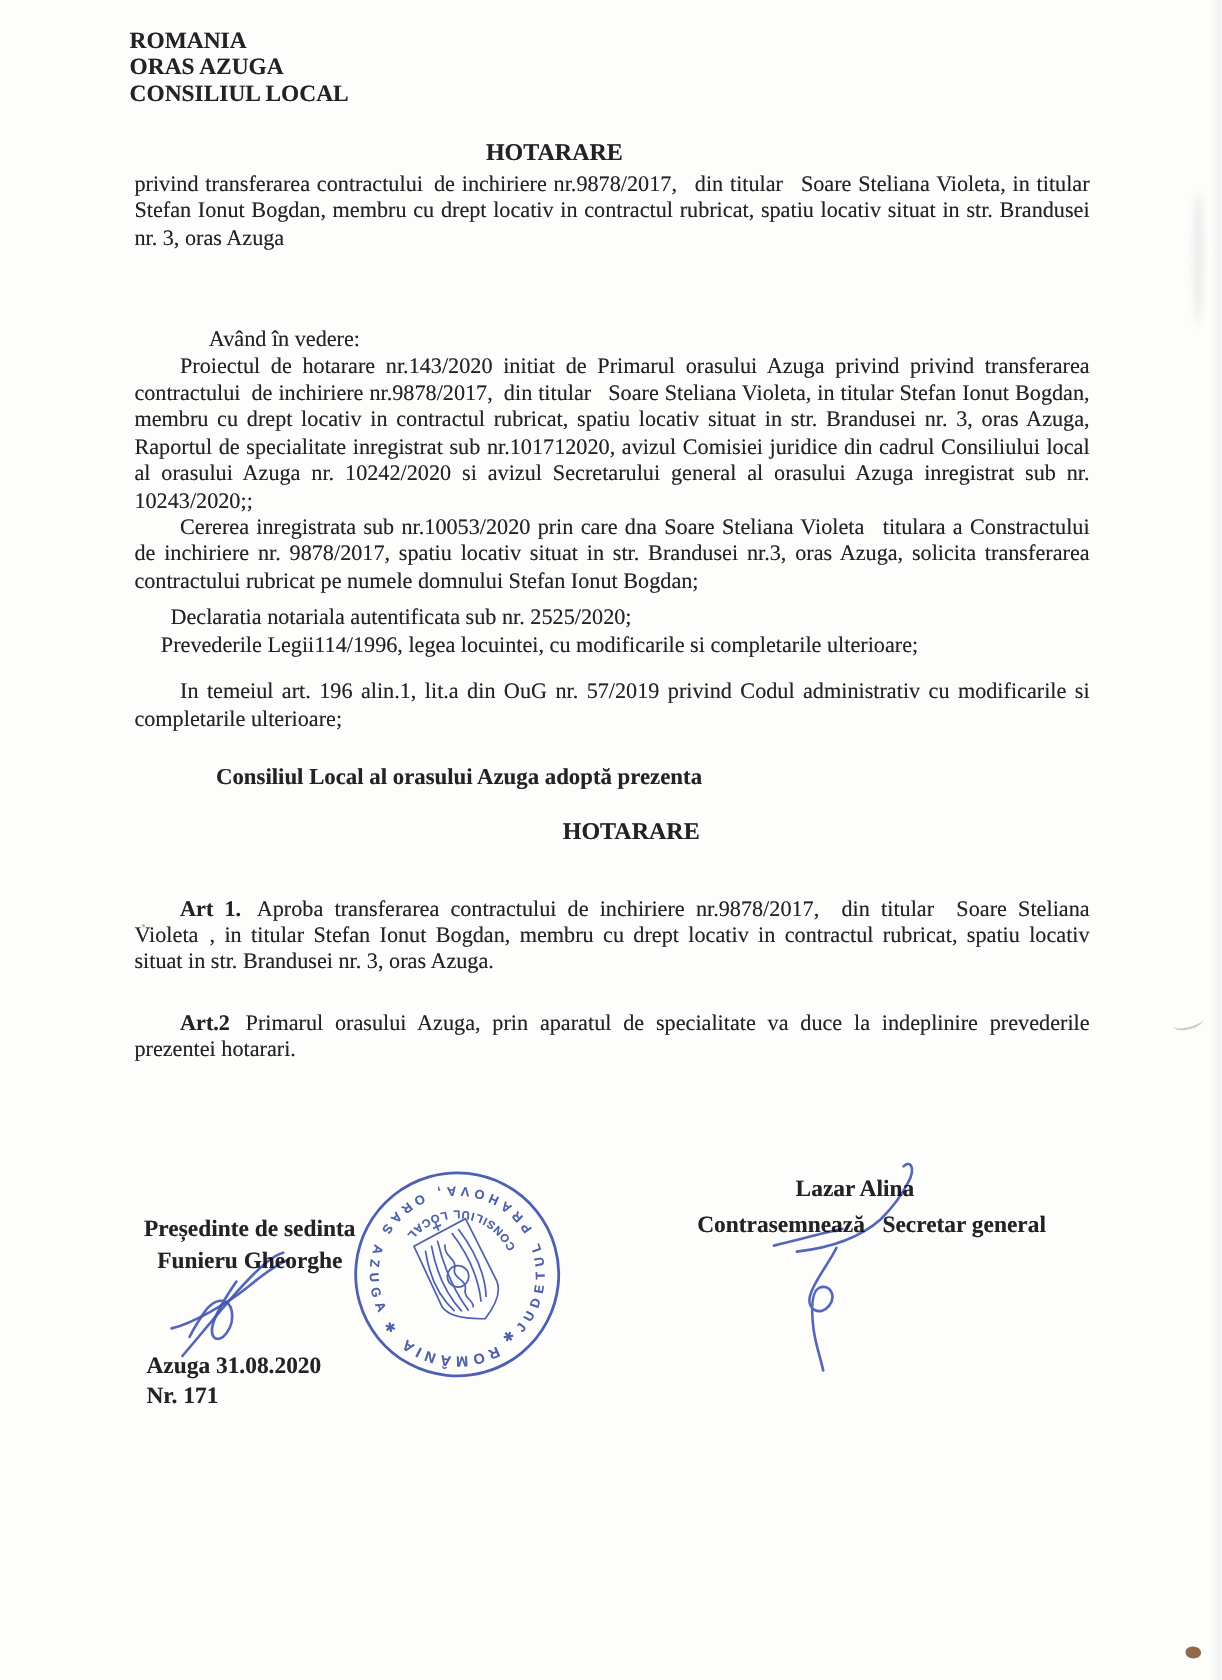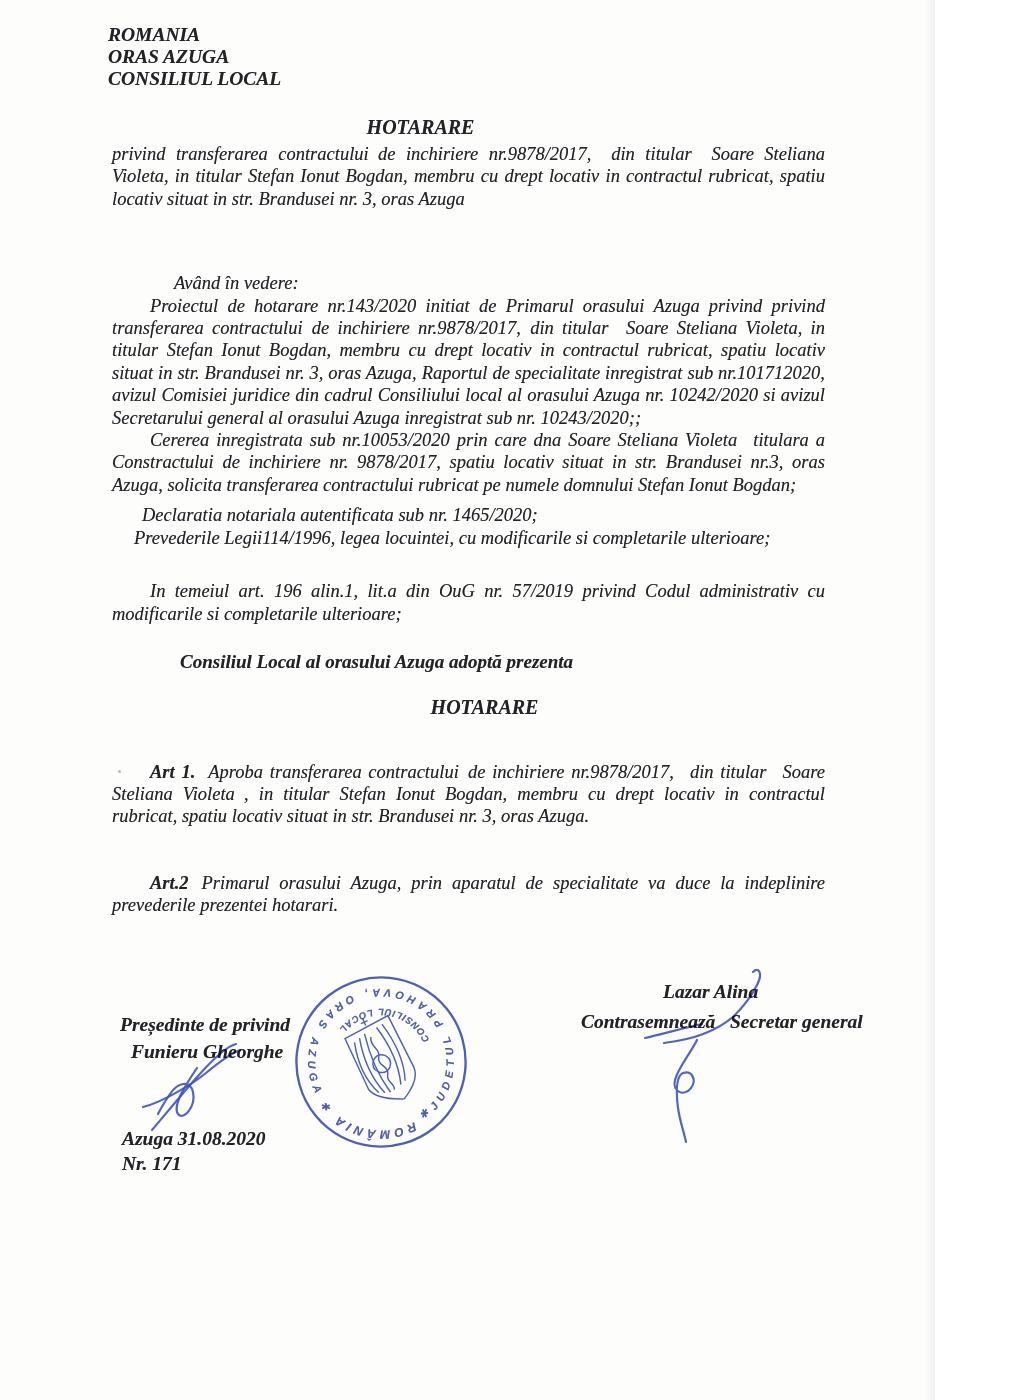--- a/index.html
+++ b/index.html
@@ -3,41 +3,40 @@
 <meta charset="utf-8">
 <style>
   :root{
     --ink:#232227;
     --stamp_blue:#4055ad;
     --pen_blue:#4156b4;
     --paper:#fdfdfc;
   }
   html,body{margin:0;padding:0;background:#ffffff;}
   .page{
-    position:relative;width:935px;height:1400px;overflow:hidden;
+    position:relative;width:1018px;height:1400px;overflow:hidden;
     background:var(--paper);
     color:var(--ink);
     font-family:"Liberation Serif", serif;
     font-size:18.5px;line-height:22.4px;
     text-shadow:0 0 0.3px rgba(35,34,39,.45);
-    font-style:italic;
   }
   .content{padding:24px 110px 0 112px;}
   .letterhead{font-weight:bold;font-size:19.5px;line-height:22px;margin-left:-4px;}
   .doc-title{font-weight:bold;font-size:20px;line-height:23px;text-align:center;margin:26px 0 0 0;transform:translateX(-48px);}
   .intro{margin:4px 0 0 0;text-align:justify;}
   .having{margin:62px 0 0 0;text-indent:62px;}
   .para{margin:0;text-align:justify;text-indent:38px;}
   .consid{margin:0 0 0 22px;line-height:23px;}
   .consid.first{margin-top:8px;margin-left:30px;}
-  .legal{margin-top:30px;}
+  .legal{margin-top:16px;}
   .adopt{margin:26px 0 0 68px;font-weight:bold;font-size:19px;}
   .doc-title2{font-weight:bold;font-size:20px;line-height:23px;text-align:center;margin:22px 0 0 0;transform:translateX(16px);}
   .article{margin-top:42px;}
-  .article + .article{margin-top:44px;}
+  .article + .article{margin-top:28px;}
   .art-label{font-weight:bold;margin-right:13px;}
   
   .abs{position:absolute;font-weight:bold;font-size:19.5px;line-height:23px;white-space:pre;}
   .sig-president-role{left:120px;top:1013px;}
   .sig-president-name{left:131px;top:1040px;}
   .sig-secretary-role{left:581px;top:1010px;}
   .sig-secretary-name{left:663px;top:980px;}
   .footer-date{left:122px;top:1127px;}
   .footer-number{left:122px;top:1152px;}
   .stamp{position:absolute;left:291px;top:972px;width:180px;height:180px;mix-blend-mode:multiply;opacity:.93;filter:blur(.2px);}
@@ -71,38 +70,38 @@
 
     <h1 class="doc-title">HOTARARE</h1>
 
     <p class="intro">privind transferarea contractului de inchiriere nr.9878/2017,  din titular  Soare Steliana Violeta, in titular Stefan Ionut Bogdan, membru cu drept locativ in contractul rubricat, spatiu locativ situat in str. Brandusei nr. 3, oras Azuga</p>
 
     <p class="having">Având în vedere:</p>
 
     <p class="para">Proiectul de hotarare nr.143/2020 initiat de Primarul orasului Azuga privind privind transferarea contractului de inchiriere nr.9878/2017, din titular  Soare Steliana Violeta, in titular Stefan Ionut Bogdan, membru cu drept locativ in contractul rubricat, spatiu locativ situat in str. Brandusei nr. 3, oras Azuga, Raportul de specialitate inregistrat sub nr.101712020, avizul Comisiei juridice din cadrul Consiliului local al orasului Azuga nr. 10242/2020 si avizul Secretarului general al orasului Azuga inregistrat sub nr. 10243/2020;;</p>
     <p class="para">Cererea inregistrata sub nr.10053/2020 prin care dna Soare Steliana Violeta  titulara a Constractului de inchiriere nr. 9878/2017, spatiu locativ situat in str. Brandusei nr.3, oras Azuga, solicita transferarea contractului rubricat pe numele domnului Stefan Ionut Bogdan;</p>
 
-    <p class="consid first">Declaratia notariala autentificata sub nr. 1465/2020;</p>
+    <p class="consid first">Declaratia notariala autentificata sub nr. 2525/2020;</p>
     <p class="consid">Prevederile Legii114/1996, legea locuintei, cu modificarile si completarile ulterioare;</p>
 
     <p class="para legal">In temeiul art. 196 alin.1, lit.a din OuG nr. 57/2019 privind Codul administrativ cu modificarile si completarile ulterioare;</p>
 
     <p class="adopt">Consiliul Local al orasului Azuga adoptă prezenta</p>
 
     <h2 class="doc-title2">HOTARARE</h2>
 
     <p class="para article">
       <b class="art-label">Art 1.</b><span>Aproba transferarea contractului de inchiriere nr.9878/2017,  din titular  Soare Steliana Violeta , in titular Stefan Ionut Bogdan, membru cu drept locativ in contractul rubricat, spatiu locativ situat in str. Brandusei nr. 3, oras Azuga.</span>
     </p>
     <p class="para article">
       <b class="art-label">Art.2</b><span>Primarul orasului Azuga, prin aparatul de specialitate va duce la indeplinire prevederile prezentei hotarari.</span>
     </p>
   </div>
 
-  <div class="abs sig-president-role">Președinte de privind</div>
+  <div class="abs sig-president-role">Președinte de sedinta</div>
   <div class="abs sig-president-name">Funieru Gheorghe</div>
   <div class="abs sig-secretary-role">Contrasemnează  Secretar general</div>
   <div class="abs sig-secretary-name">Lazar Alina</div>
   <div class="abs footer-date">Azuga 31.08.2020</div>
   <div class="abs footer-number">Nr. 171</div>
 
   <svg class="stamp" viewBox="0 0 200 200" xmlns="http://www.w3.org/2000/svg">
     <g transform="rotate(6 100 100)">
       <circle cx="100" cy="100" r="94" stroke-width="2.6"></circle>
       <path class="guide" id="arcOuter" d="M 140.5,170.1 A 81,81 0 1 0 59.5,170.1"></path>

